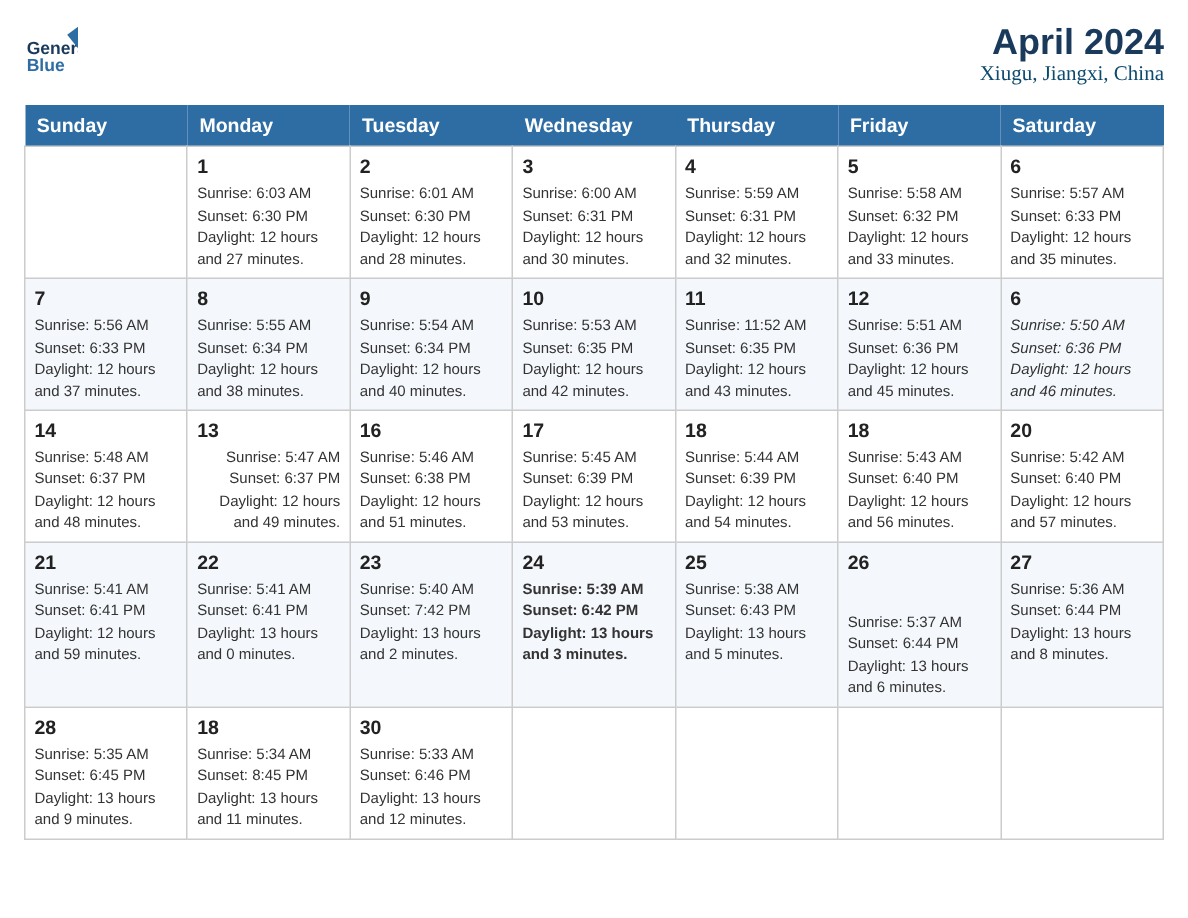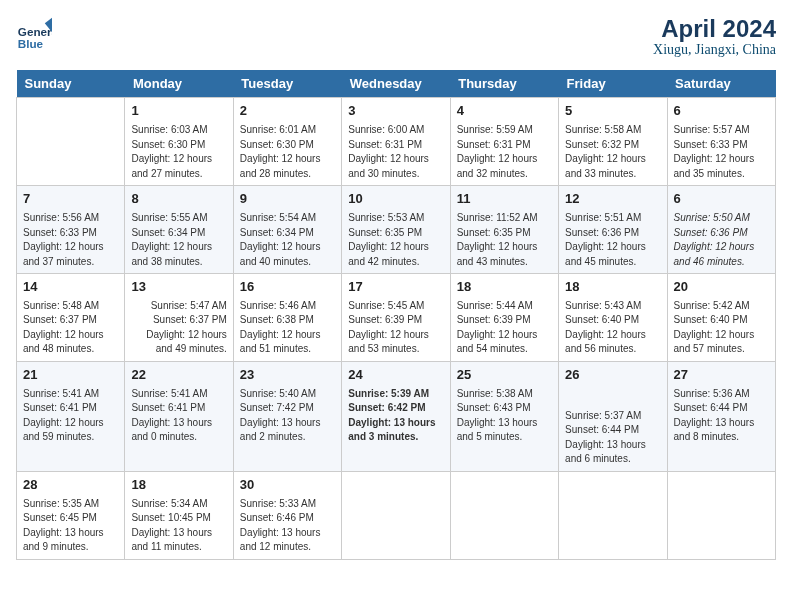--- a/index.html
+++ b/index.html
@@ -313,21 +313,21 @@
         <td>
           <span class="day-num">28</span>
           <div class="day-info" style="white-space: pre-line;">Sunrise: 5:35 AM
 Sunset: 6:45 PM
 Daylight: 13 hours
 and 9 minutes.</div>
         </td>
         <td>
           <span class="day-num">18</span>
           <div class="day-info" style="white-space: pre-line;">Sunrise: 5:34 AM
-Sunset: 10:45 PM
+Sunset: 8:45 PM
 Daylight: 13 hours
 and 11 minutes.</div>
         </td>
         <td>
           <span class="day-num">30</span>
           <div class="day-info" style="white-space: pre-line;">Sunrise: 5:33 AM
 Sunset: 6:46 PM
 Daylight: 13 hours
 and 12 minutes.</div>
         </td>

